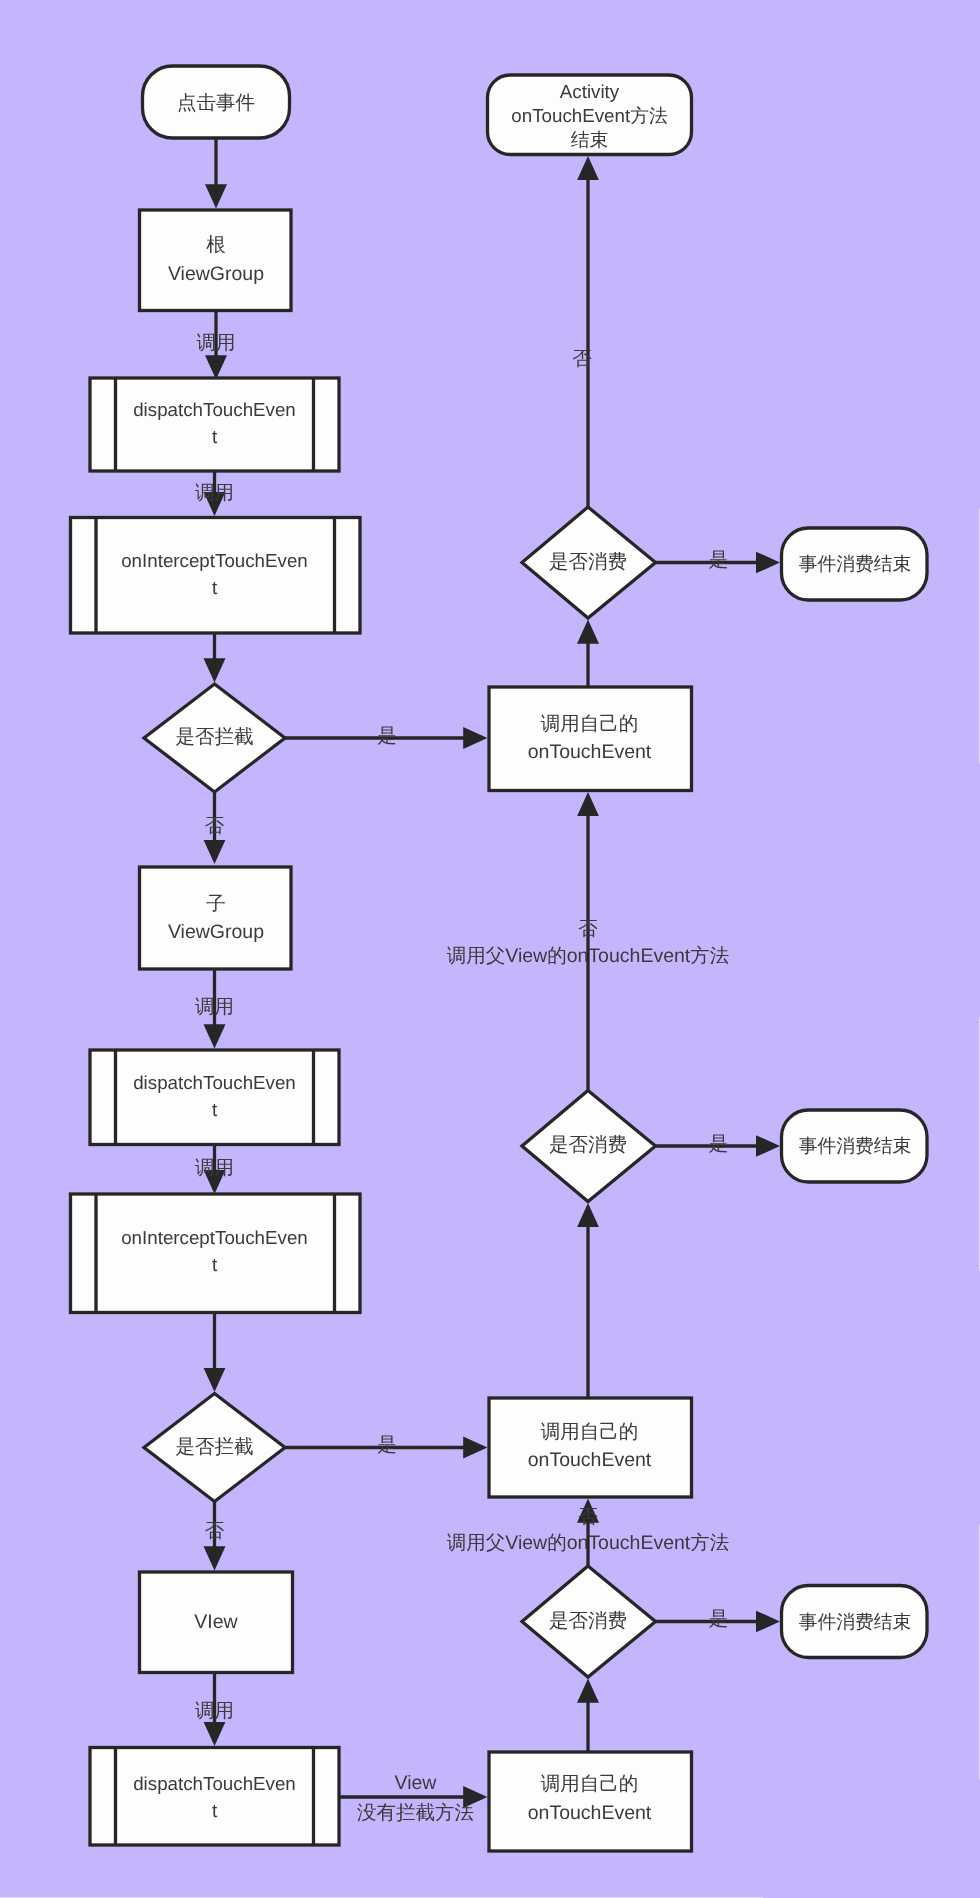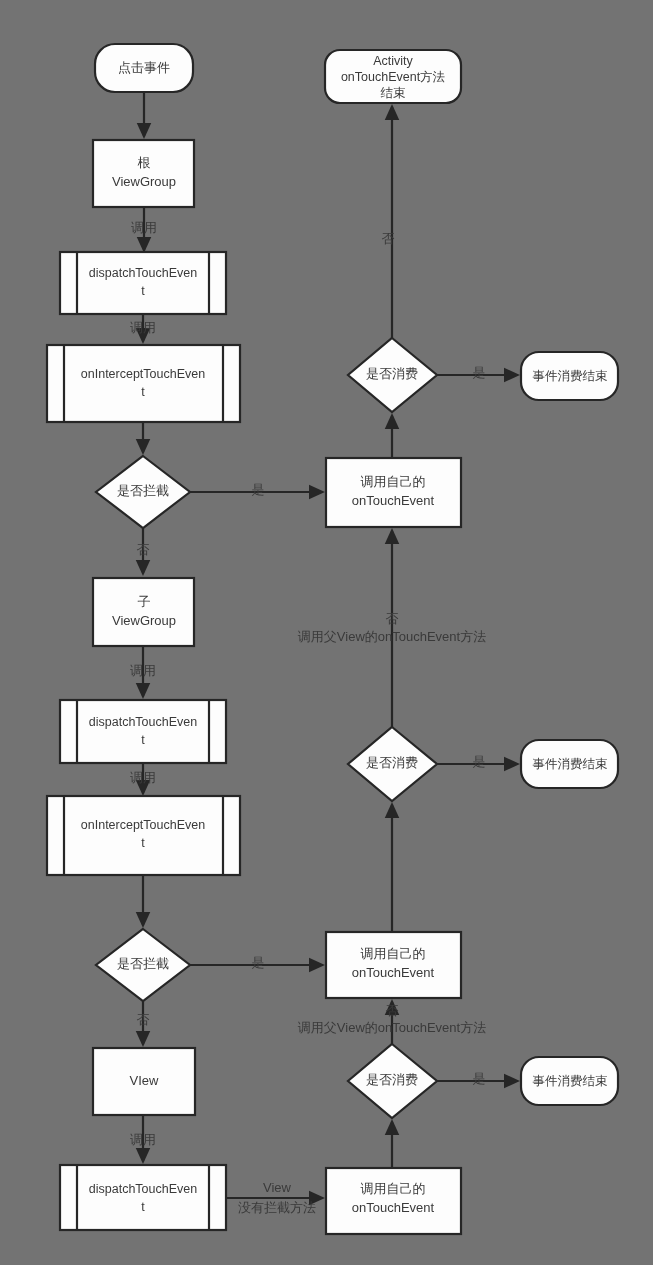--- a/index.html
+++ b/index.html
@@ -4,21 +4,21 @@
 <style>
   html, body {
     margin: 0;
     padding: 0;
     background: #ffffff;
   }
   #canvas {
     position: relative;
     width: 653px;
     height: 1265px;
-    background: #737373;
+    background: #c4b5fd;
     font-family: "Liberation Sans", "DejaVu Sans", sans-serif;
     overflow: hidden;
   }
   svg#flow {
     position: absolute;
     left: 0;
     top: 0;
     width: 653px;
     height: 1265px;
   }

